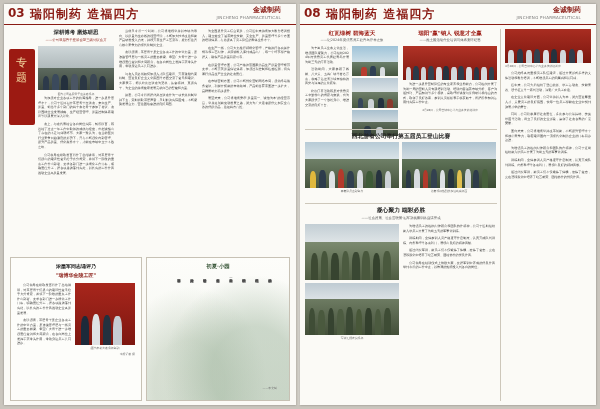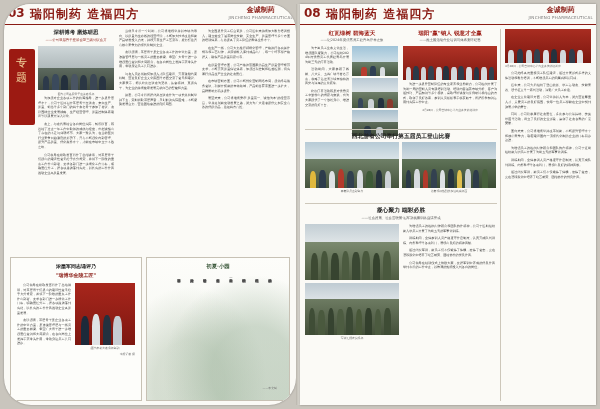--- a/index.html
+++ b/index.html
@@ -7,39 +7,39 @@
     width:600px;height:409px;overflow:hidden;
     background:#c9c5bd;
     font-family:"DejaVu Sans","Liberation Sans",sans-serif;
   }
   .spread{position:relative;width:600px;height:409px;}
   .page{
     position:absolute;top:4px;height:401px;background:#fbfaf6;
     box-shadow:0 0 2px rgba(0,0,0,.35);
     overflow:hidden;
   }
-  .page-left{left:4px;width:292px;border-radius:27px;}
+  .page-left{left:4px;width:292px;}
   .page-right{left:300px;width:296px;}
 
   
   .masthead{
     position:relative;height:20px;border-bottom:1px solid #8a1b14;
     background:#fbfaf6;
   }
   .mast-num{
     position:absolute;left:4px;top:2px;font-size:12px;font-weight:bold;
     color:#8a1b14;letter-spacing:0;
   }
   .mast-title{
     position:absolute;left:26px;top:2px;font-size:12px;font-weight:bold;
     color:#8a1b14;font-family:"DejaVu Serif","Liberation Serif",serif;
     letter-spacing:1px;
   }
   .mast-right{
-    position:absolute;right:3px;top:1px;text-align:center;
+    position:absolute;right:15px;top:1px;text-align:right;
   }
   .mast-right .m1{font-size:7px;color:#8a1b14;font-weight:bold;}
   .mast-right .m2{font-size:4px;color:#777;letter-spacing:.3px;}
 
   
   .col-text{
     font-size:3.1px;line-height:4.6px;color:#3a3a3a;text-align:justify;
     font-family:"DejaVu Sans","Liberation Sans",sans-serif;
     word-break:break-all;
   }

